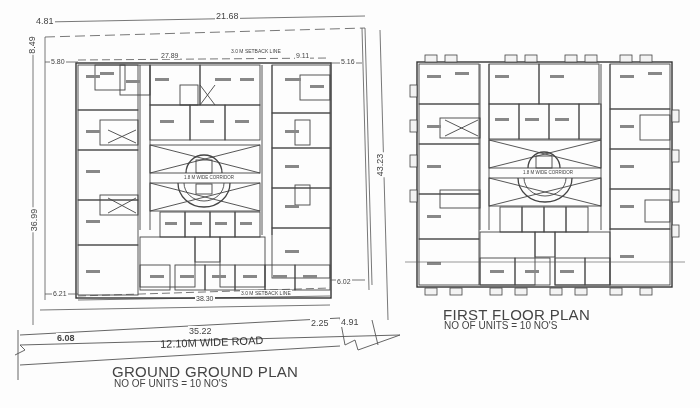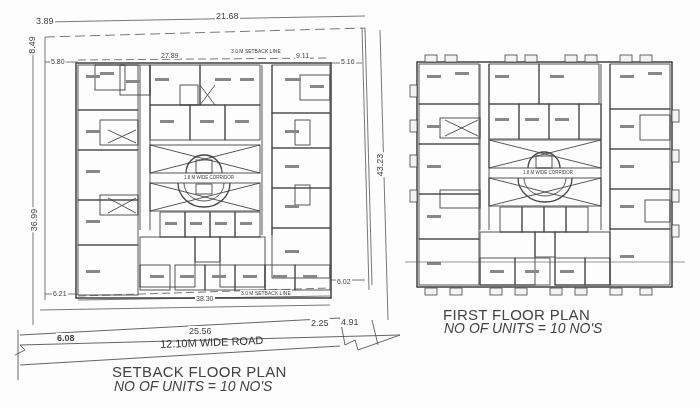--- a/index.html
+++ b/index.html
@@ -1,20 +1,20 @@
 <!DOCTYPE html>
 <html><head>
 <meta charset="utf-8">
 <style>
   html,body{margin:0;padding:0;background:#fdfdfd;}
   body{width:700px;height:408px;position:relative;overflow:hidden;font-family:"Liberation Sans",sans-serif;color:#333;}
   .dim{position:absolute;font-size:9px;color:#444;white-space:nowrap;background:#fdfdfd;padding:0 1px;}
   .dim.v{transform:rotate(-90deg);transform-origin:center;}
   .title{position:absolute;font-size:15px;color:#444;letter-spacing:0.3px;white-space:nowrap;}
-  .sub{position:absolute;font-size:14px;color:#444;white-space:nowrap;font-style:italic;}
+  .sub{position:absolute;font-size:10px;color:#444;white-space:nowrap;}
   .road{position:absolute;font-size:11px;color:#333;white-space:nowrap;transform:rotate(-2.2deg);}
   svg{position:absolute;left:0;top:0;}
 </style>
 </head>
 <body>
 
 <div>
 <svg width="700" height="408" viewBox="0 0 700 408">
   <g stroke="#555" fill="none" stroke-width="0.8">
 
@@ -254,40 +254,40 @@
     <rect x="555" y="118" width="14" height="3"></rect>
         <rect x="490" y="270" width="14" height="3"></rect>
     <rect x="525" y="270" width="14" height="3"></rect>
         <rect x="560" y="270" width="14" height="3"></rect>
   </g>
 
   <line x1="405" y1="262" x2="685" y2="262" stroke="#555" stroke-width="0.6"></line>
 </svg>
 </div>
 
-<span class="dim" style="left:35px;top:16px;">3.89</span>
+<span class="dim" style="left:35px;top:16px;">4.81</span>
 <span class="dim" style="left:215px;top:11px;">21.68</span>
 <span class="dim v" style="left:22px;top:40px;">8.49</span>
 <span class="dim v" style="left:22px;top:215px;">36.99</span>
 <span class="dim v" style="left:368px;top:160px;">43.23</span>
 <span class="dim" style="left:160px;top:52px;font-size:7px;">27.89</span>
 <span class="dim" style="left:295px;top:52px;font-size:7px;">9.11</span>
 <span class="dim" style="left:50px;top:58px;font-size:7px;">5.80</span>
 <span class="dim" style="left:340px;top:58px;font-size:7px;">5.16</span>
 <span class="dim" style="left:336px;top:278px;font-size:7px;">6.02</span>
 <span class="dim" style="left:52px;top:290px;font-size:7px;">6.21</span>
 <span class="dim" style="left:195px;top:295px;font-size:7px;">38.30</span>
-<span class="dim" style="left:188px;top:326px;">25.56</span>
+<span class="dim" style="left:188px;top:326px;">35.22</span>
 <span class="dim" style="left:56px;top:333px;font-weight:bold;">6.08</span>
 <span class="dim" style="left:310px;top:318px;">2.25</span>
 <span class="dim" style="left:340px;top:317px;">4.91</span>
 
 <span class="dim" style="left:230px;top:48px;font-size:5px;">3.0 M SETBACK LINE</span>
 <span class="dim" style="left:240px;top:290px;font-size:5px;">3.0 M SETBACK LINE</span>
 <span class="dim" style="left:183px;top:175px;font-size:4.5px;background:transparent;">1.8 M WIDE CORRIDOR</span>
 <span class="dim" style="left:522px;top:170px;font-size:4.5px;background:transparent;">1.8 M WIDE CORRIDOR</span>
 
 <span class="road" style="left:160px;top:336px;">12.10M WIDE ROAD</span>
 
-<span class="title" style="left:112px;top:363px;">SETBACK FLOOR PLAN</span>
+<span class="title" style="left:112px;top:363px;">GROUND GROUND PLAN</span>
 <span class="sub" style="left:114px;top:378px;">NO OF UNITS = 10 NO'S</span>
 <span class="title" style="left:443px;top:306px;">FIRST FLOOR PLAN</span>
 <span class="sub" style="left:444px;top:320px;">NO OF UNITS = 10 NO'S</span>
 
 </body></html>

